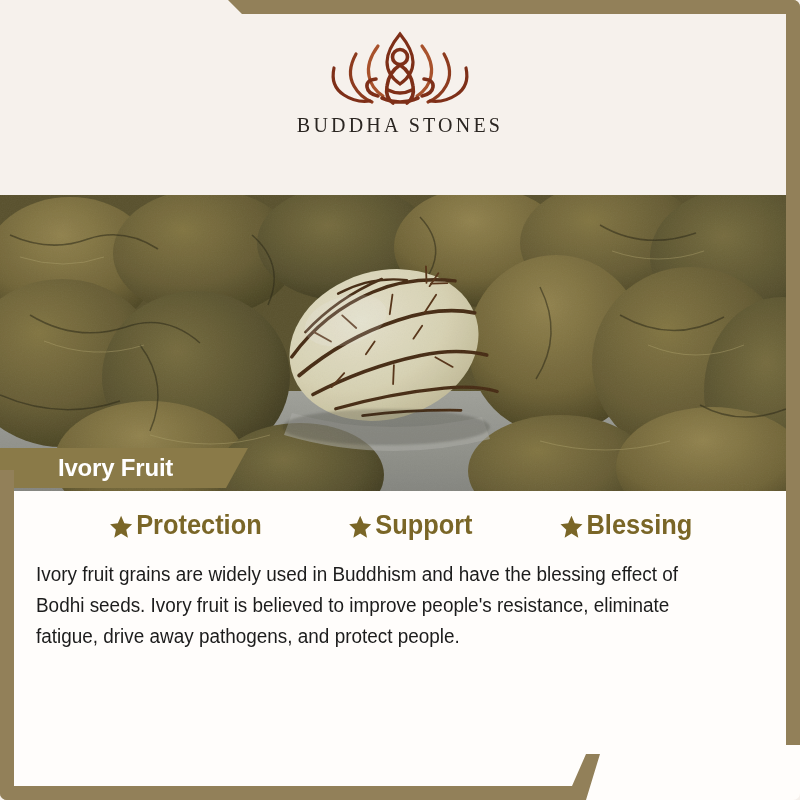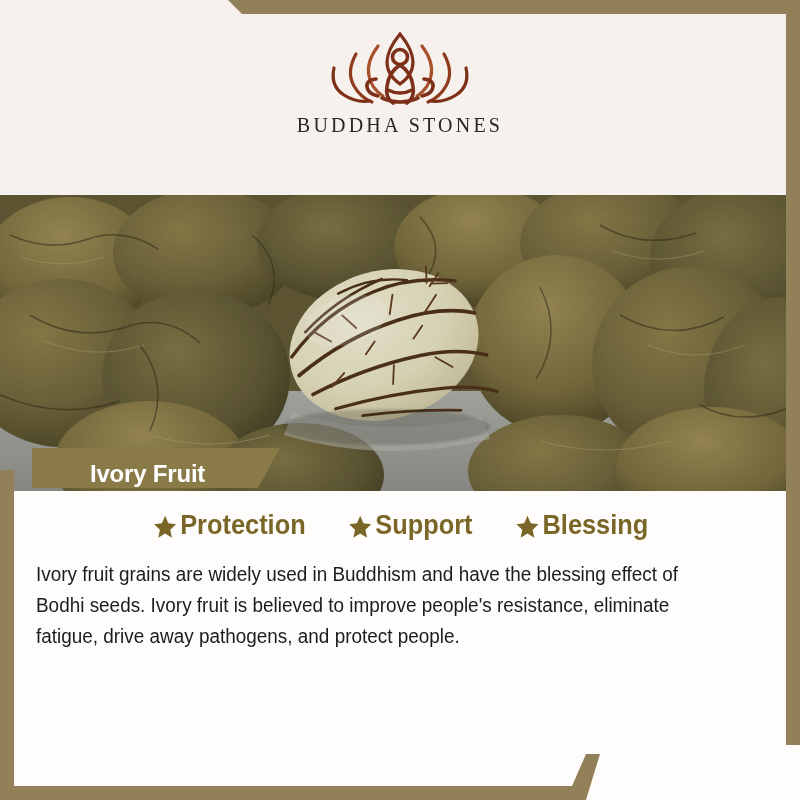--- a/index.html
+++ b/index.html
@@ -1,21 +1,21 @@
 <!DOCTYPE html>
 <html><head>
 <meta charset="utf-8">
 <style>
   html,body{margin:0;padding:0;}
   body{
     width:800px;height:800px;overflow:hidden;
     background:#f6f1ec;
     font-family:"Liberation Sans", sans-serif;
   }
-  .poster{position:relative;width:800px;height:800px;overflow:hidden;background:#f6f1ec;}
+  .poster{position:relative;width:800px;height:800px;overflow:hidden;background:#f6f1ec;border-radius:7px;}
 
   
   .frame-tr{
     position:absolute;top:0;left:0;width:800px;height:800px;
     pointer-events:none;z-index:40;
   }
   .band-top{
     position:absolute;top:0;left:0;width:800px;height:46px;
     background:#928059;
     clip-path:polygon(228px 0, 800px 0, 800px 46px, 786px 46px, 786px 14px, 242px 14px);
@@ -79,37 +79,37 @@
     overflow:hidden;z-index:4;background:#4c442c;
   }
   .photo svg{display:block;width:800px;height:296px;}
 
   
   .label-banner{
     position:absolute;top:448px;left:0;height:40px;width:248px;
     background:#8a7a48;
     clip-path:polygon(0 0, 248px 0, 226px 40px, 0 40px);
     z-index:10;
-    display:flex;align-items:flex-end;margin-left:32px;
+    display:flex;align-items:center;
   }
   .label-text{
     margin-left:58px;
     color:#ffffff;font-size:24px;font-weight:700;
     font-family:"Liberation Sans", sans-serif;
     letter-spacing:-0.2px;
   }
 
   
   .content{
     position:absolute;top:491px;left:0;width:800px;height:309px;
     background:#fffdfb;z-index:3;
   }
   .features{
     position:absolute;top:19px;left:0;width:800px;
-    display:flex;justify-content:center;align-items:center;
+    display:flex;justify-content:center;align-items:center;gap:44px;
   }
   .feature{
     display:flex;align-items:center;
     color:#7a6627;font-weight:700;font-size:27px;
     font-family:"Liberation Sans", sans-serif;
     transform:scaleX(0.94);
     white-space:nowrap;
   }
   .feature + .feature{margin-left:26px;}
   .star{

